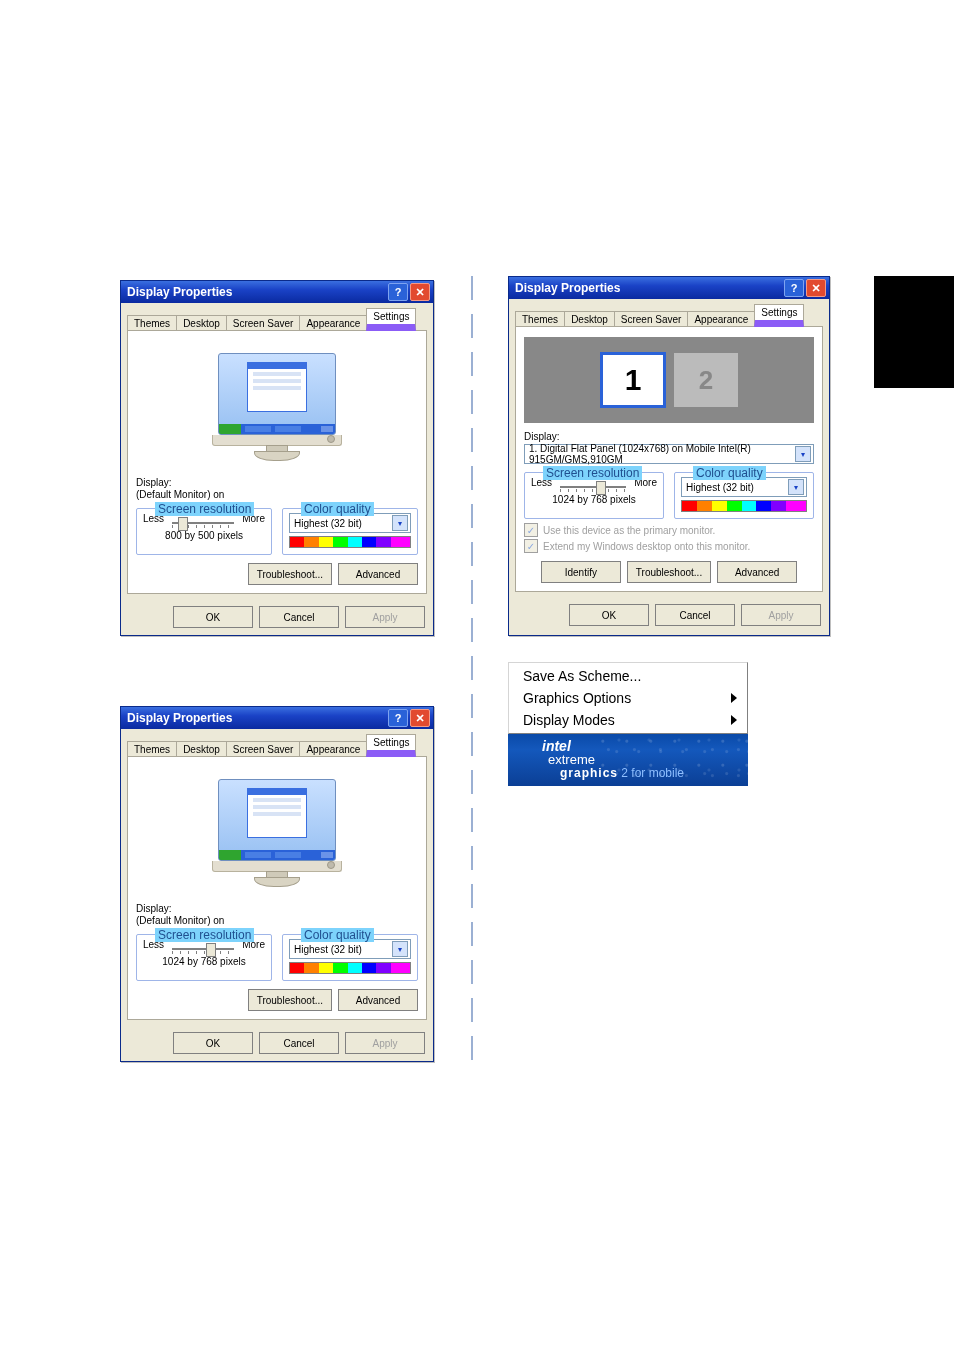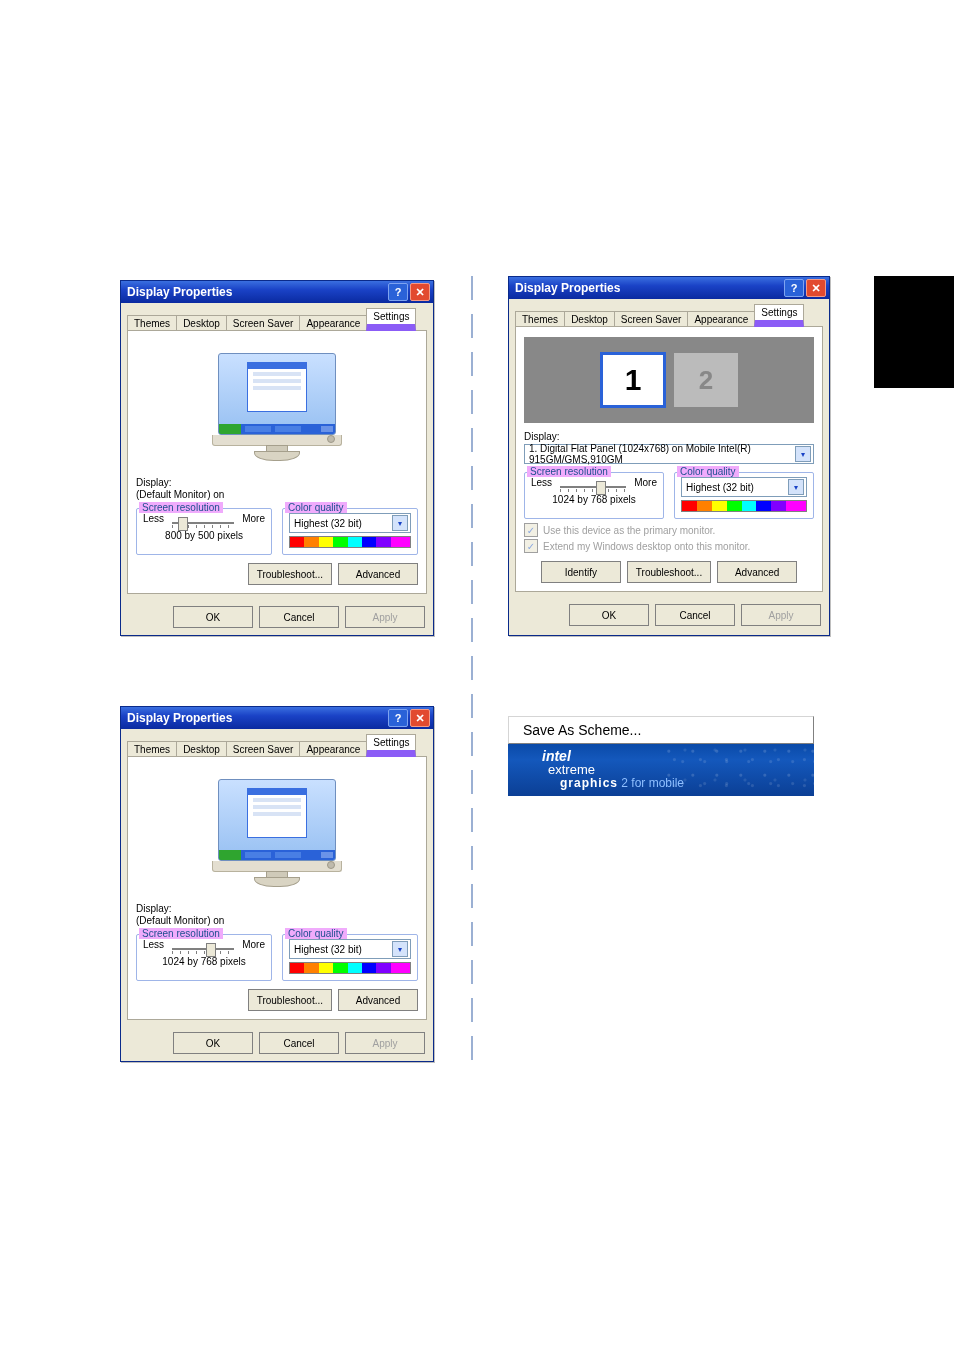--- a/index.html
+++ b/index.html
@@ -161,23 +161,23 @@
   .display-sub { margin-top: 1px; }
 
   .fieldset {
     border: 1px solid #9fb5e8;
     border-radius: 2px;
     margin-top: 8px;
     padding: 4px 6px 6px 6px;
     position: relative;
   }
   .fieldset .legend {
-    position: absolute; top: -7px; left: 2px;
-    background: #f0abfc; padding: 0 3px;
-    font-size: 10px; color: #205090;
+    position: absolute; top: -7px; left: 18px;
+    background: #7dd3fc; padding: 0 3px;
+    font-size: 12px; color: #205090;
   }
   .slider-row { display:flex; align-items:flex-end; gap:6px; font-size:10px; }
   .slider-track { flex:1; height:2px; background:#808080; position:relative; margin:0 2px; }
   .slider-thumb {
     position:absolute; top:-5px; width:8px; height:12px;
     background:#ece9d8; border:1px solid #808080;
   }
   .slider-ticks { position:absolute; left:0; right:0; top:3px; height:3px;
     background-image: linear-gradient(to right, #808080 1px, transparent 1px);
     background-size: 8px 100%; }
@@ -252,22 +252,22 @@
   .chk .mark { font-size:10px; }
   .chk-row .chk-label { color:#a0a0a0;text-align:center; }
 
   .two-col { display:flex; gap:10px; }
   .two-col > * { flex:1; }
 
   
   .tray-cluster {
     position: absolute;
     left: 508px;
-    top: 716px;
-    width: 306px;
+    top: 662px;
+    width: 240px;
   }
   .menu {
     background:#fff;
     border-left: 1px solid #d5d5d5;
     border-top: 1px solid #d5d5d5;
     border-right: 1px solid #808080;
     border-bottom: 1px solid #808080;
     padding:2px 0;
     font-size:14px;
   }
@@ -589,20 +589,28 @@
       <span class="btn">Cancel</span>
       <span class="btn disabled">Apply</span>
     </div>
   </div>
 
   <div class="tray-cluster">
     <div class="menu">
       <div class="menu-item">
         <span>Save As Scheme...</span>
       </div>
+      <div class="menu-item">
+        <span>Graphics Options</span>
+        <span class="arrow-r"></span>
+      </div>
+      <div class="menu-item">
+        <span>Display Modes</span>
+        <span class="arrow-r"></span>
+      </div>
     </div>
     <div class="intel-banner">
       <div class="noise"></div>
       <div class="t1">intel</div>
       <div class="t2">extreme</div>
       <div class="t3">
         <b>graphics</b><span> 2 for mobile</span>
       </div>
     </div>
   </div>

